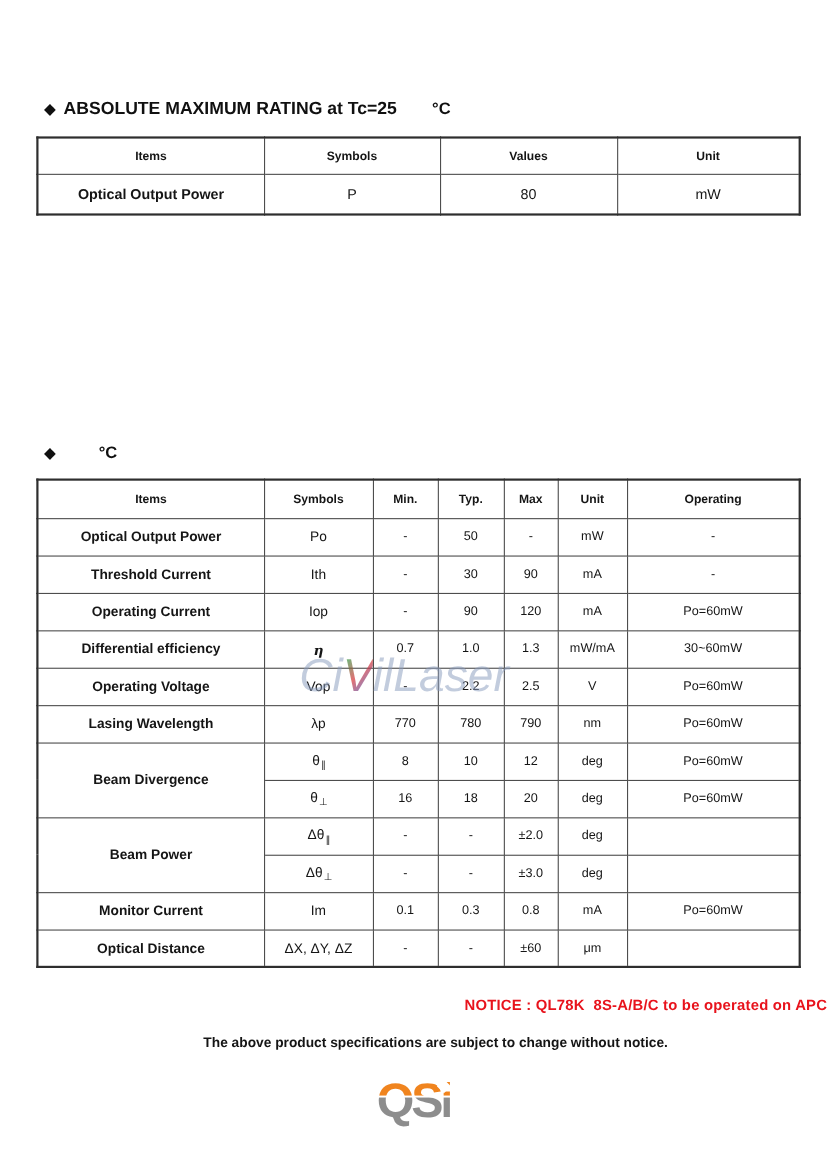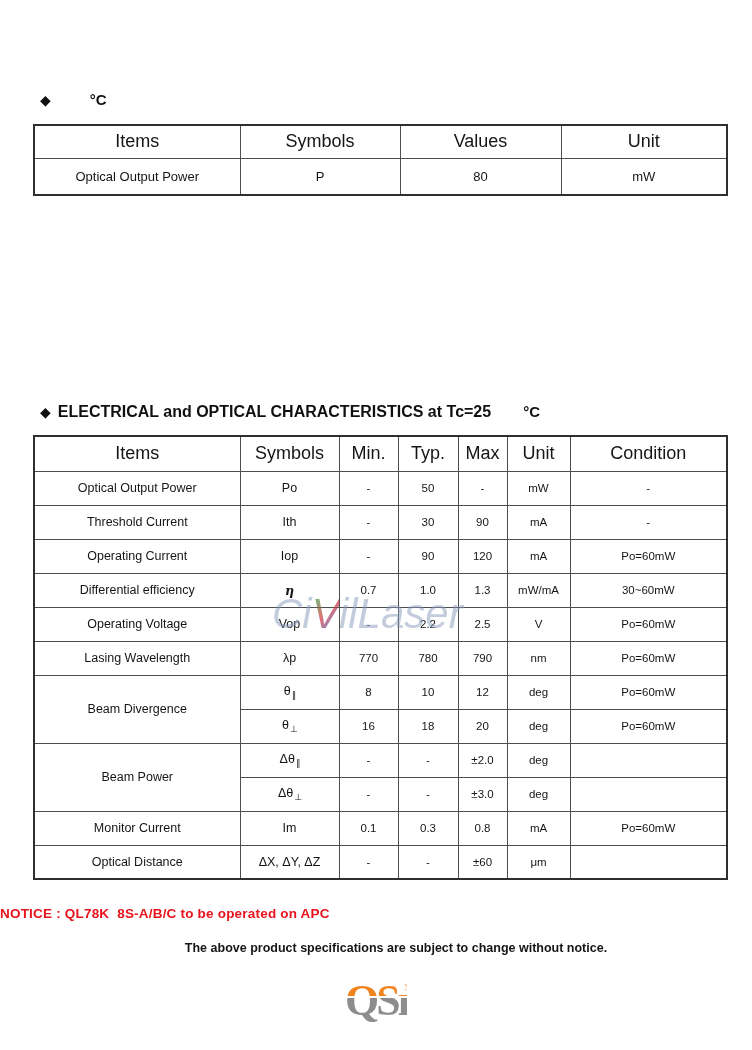--- a/index.html
+++ b/index.html
@@ -24,27 +24,27 @@
     position:absolute; left:33px; width:693px;
     border-collapse:collapse; table-layout:fixed;
     border:2px solid #2e2e2e;
   }
   .t1 { top:124px; }
   .t2 { top:435px; }
   th, td {
     border:1px solid #4d4d4d; text-align:center; vertical-align:middle;
     padding:0; color:#151515; overflow:hidden;
   }
-  th { font-size:18px; font-weight:normal; }
+  th { font-size:11px; font-weight:bold; }
   .t1 thead tr { height:33px; }
   .t2 thead tr { height:35px; }
   .t1 td { font-size:13px; }
   .t2 tbody tr { height:34px; }
   .t2 td { font-size:11.5px; }
-  .item { font-weight:normal; font-size:13px;margin-left:24px; }
+  .item { font-weight:bold; font-size:13px;margin-left:24px; }
   .t2 .item { font-size:12.5px; }
   .t2 .sym { font-size:12.5px; }
   .r37 { height:37px; } .r48 { height:48px; } .r38 { height:38px; }
   .line { display:block; line-height:21px; }
   .subg { font-size:9px; vertical-align:-3px; margin-left:1px; letter-spacing:-1px; }
   .eta { font-style:italic; font-family:"DejaVu Serif",serif; font-size:14.5px; font-weight:bold; }
 
   
   .watermark {
     position:absolute; left:272px; top:593px; z-index:5; pointer-events:none;
@@ -52,49 +52,50 @@
     color:rgba(138,156,190,0.55); white-space:nowrap; opacity:0.95;
   }
   .wm-v {
     background:linear-gradient(135deg,#2e9e44 15%,#d8373c 50%,#3958c8 85%);
     -webkit-background-clip:text; background-clip:text; color:transparent;
     opacity:0.75;
   }
 
   
   .notice {
-    position:absolute; left:0; top:906px; width:752px; text-align:left;
+    position:absolute; left:0; top:906px; width:752px; text-align:right;
     font-size:13.5px; font-weight:bold; color:#e8131c; letter-spacing:0.2px;
   }
   .disclaimer {
     position:absolute; left:0; top:941px; width:752px; text-align:center;
     font-size:12.5px; font-weight:bold; color:#151515;margin-left:20px;
   }
 
   
   .logo { position:absolute; left:0; top:979px; width:752px; text-align:center; }
   .logo-inner { position:relative; display:inline-block; }
   .logo-text {
-    font-family:Liberation Serif, serif; font-weight:bold; font-size:44px;
+    font-family:Liberation Sans, sans-serif; font-weight:bold; font-size:44px;
     line-height:1; letter-spacing:-3px;
     background:linear-gradient(180deg,#f0841e 0%,#f0841e 40%,#ffffff 40%,#ffffff 45%,#8d8d8d 45%,#8d8d8d 100%);
     -webkit-background-clip:text; background-clip:text; color:transparent;
   }
   .logo-spark {
     position:absolute; right:1px; top:4px; width:9px; height:9px;
     background:#ffffff; transform:rotate(45deg);
   }
 </style>
 </head>
 <body>
 
 <div class="page">
 
   <div class="sec-title" id="title1">
     <span class="dia">◆</span>
+    <span>ABSOLUTE MAXIMUM RATING at Tc=25</span>
     <span class="deg">°C</span>
   </div>
 
   <table class="t1">
     <colgroup>
         <col style="width:206px">
         <col style="width:160px">
         <col style="width:161px">
         <col style="width:166px">
       </colgroup>
@@ -111,21 +112,20 @@
         <td class="item">Optical Output Power</td>
         <td>P</td>
         <td>80</td>
         <td>mW</td>
       </tr>
     </tbody>
   </table>
 
   <div class="sec-title" id="title2">
     <span class="dia">◆</span>
-    <span>ELECTRICAL and OPTICAL CHARACTERISTICS at Tc=25</span>
     <span class="deg">°C</span>
   </div>
 
   <table class="t2">
     <colgroup>
         <col style="width:206px">
         <col style="width:99px">
         <col style="width:59px">
         <col style="width:60px">
         <col style="width:49px">
@@ -133,21 +133,21 @@
         <col style="width:157px">
       </colgroup>
     <thead>
       <tr>
         <th>Items</th>
         <th>Symbols</th>
         <th>Min.</th>
         <th>Typ.</th>
         <th>Max</th>
         <th>Unit</th>
-        <th>Condition</th>
+        <th>Operating</th>
       </tr>
     </thead>
     <tbody>
       <tr>
         <td class="item">Optical Output Power</td>
         <td class="sym">Po</td>
         <td>-</td>
         <td>50</td>
         <td>-</td>
         <td>mW</td>

